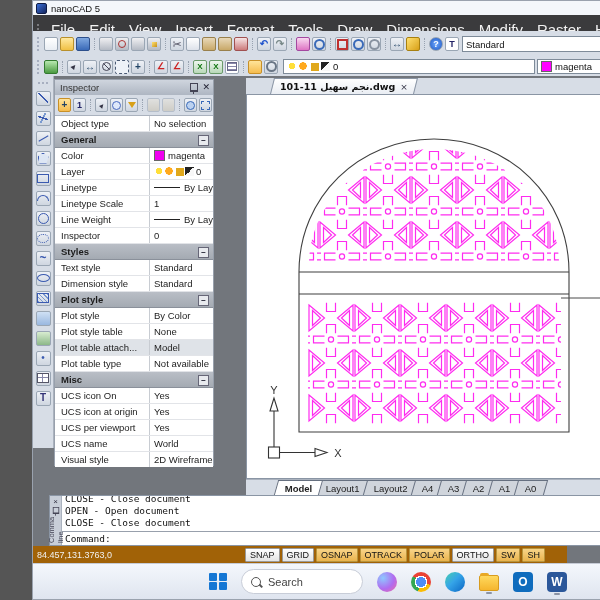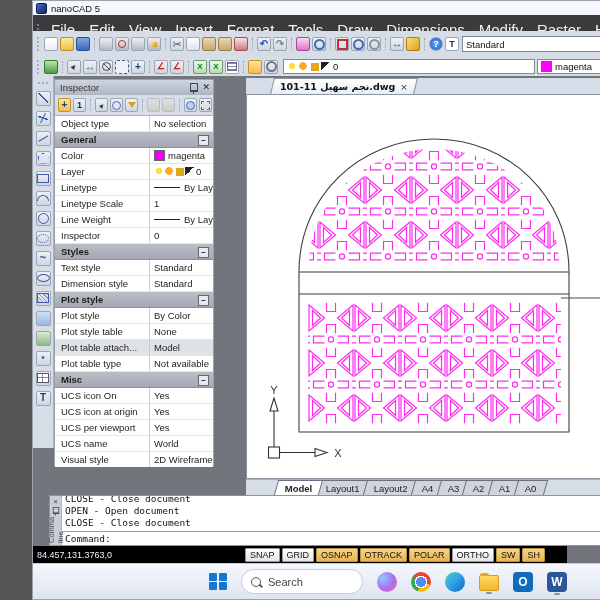--- a/index.html
+++ b/index.html
@@ -136,21 +136,21 @@
   
   .cmdwin{position:absolute;left:16px;top:494px;width:584px;height:51px;background:#d7dde6;border:1px solid #8a95a4;box-sizing:border-box;display:flex;}
   .cmdstrip{width:12px;background:#c8ced8;border-right:1px solid #aab2be;display:flex;flex-direction:column;align-items:center;font-size:8px;color:#334;padding-top:1px;box-sizing:border-box;}
   .cmdstrip .rot{margin-top:2px;font-size:7.5px;color:#445;writing-mode:vertical-rl;transform:rotate(180deg);overflow:hidden;height:26px;}
   .cmdbody{flex:1;background:#fff;display:flex;flex-direction:column;font-family:"DejaVu Sans Mono",monospace;font-size:9.5px;color:#111;}
   .cmd-hist{height:35px;overflow:hidden;}
   .cmd-lines{margin-top:-3px;}
   .cmd-line{height:12px;line-height:12px;padding-left:3px;white-space:pre;}
   .cmd-prompt{border-top:1px solid #98a0ac;height:13px;line-height:13px;padding-left:3px;}
   
-  .statusbar{position:absolute;left:0;top:545px;width:534px;height:17px;background:#000000;display:flex;align-items:center;font-size:9px;color:#f0f0f0;}
+  .statusbar{position:absolute;left:0;top:545px;width:534px;height:17px;background:#a16207;display:flex;align-items:center;font-size:9px;color:#f0f0f0;}
   .coords{width:212px;padding-left:4px;box-sizing:border-box;}
   .sbtns{display:flex;gap:2px;}
   .sbtn{height:12px;display:flex;align-items:center;padding:0 4px;border-radius:1px;font-size:9px;color:#111;}
   .sbtn.off{background:linear-gradient(#ffffff,#e4e4e4);border:1px solid #9a9a9a;}
   .sbtn.on{background:linear-gradient(#f8d489,#eab44e);border:1px solid #b8953e;}
   
   .taskbar{position:absolute;left:0;top:562px;width:600px;height:38px;background:linear-gradient(#f4f7fc,#dde3ee);border-top:1px solid #c6cbd6;display:flex;align-items:center;justify-content:center;gap:14px;}
   .taskbar .shift{display:flex;align-items:center;gap:14px;transform:translateX(55px);}
   .winlogo{width:18px;height:18px;display:grid;grid-template-columns:8px 8px;grid-template-rows:8px 8px;gap:1.5px;}
   .winlogo i{background:#1577d4;border-radius:1px;}

